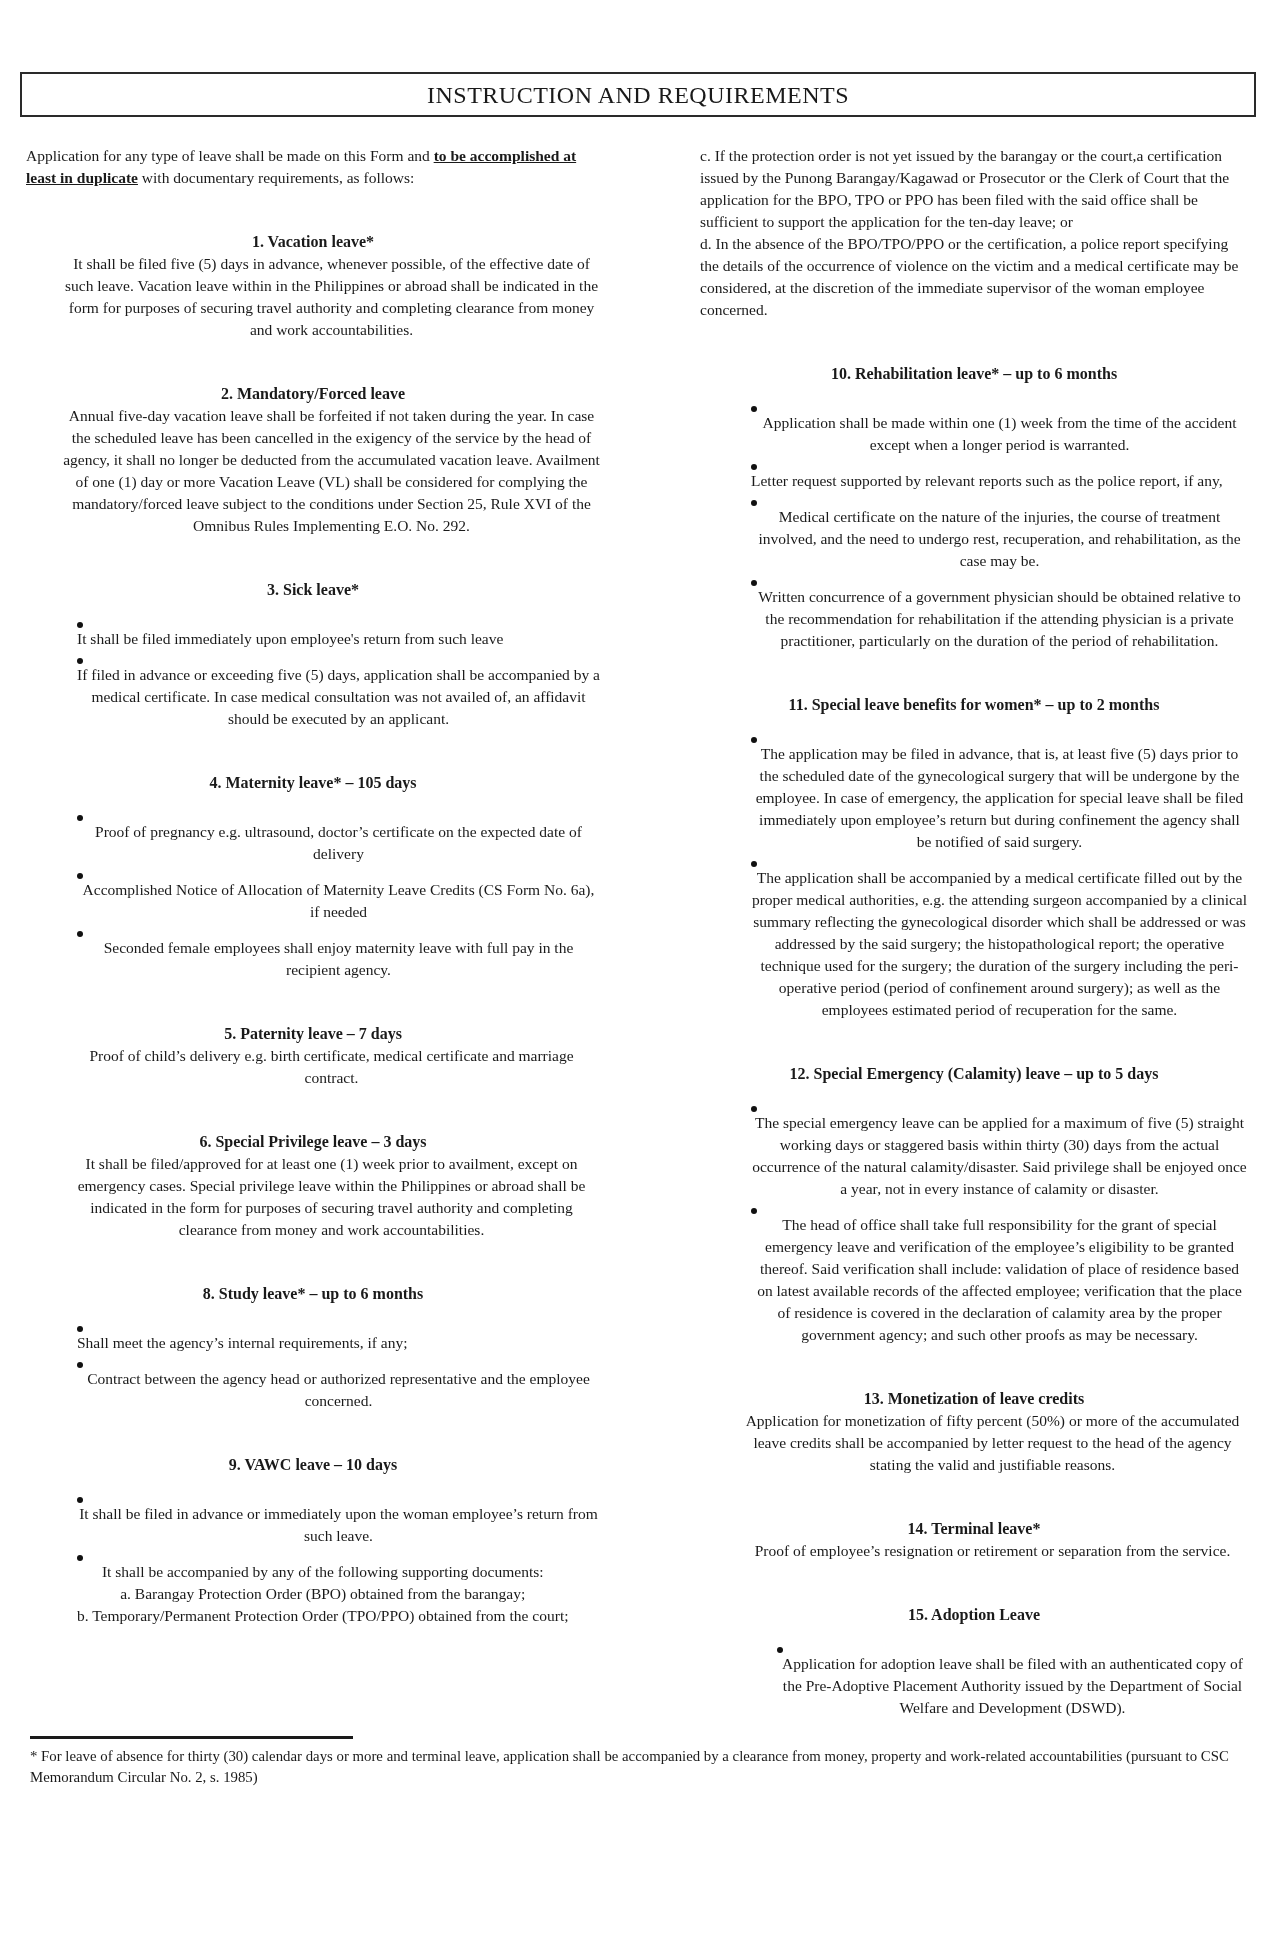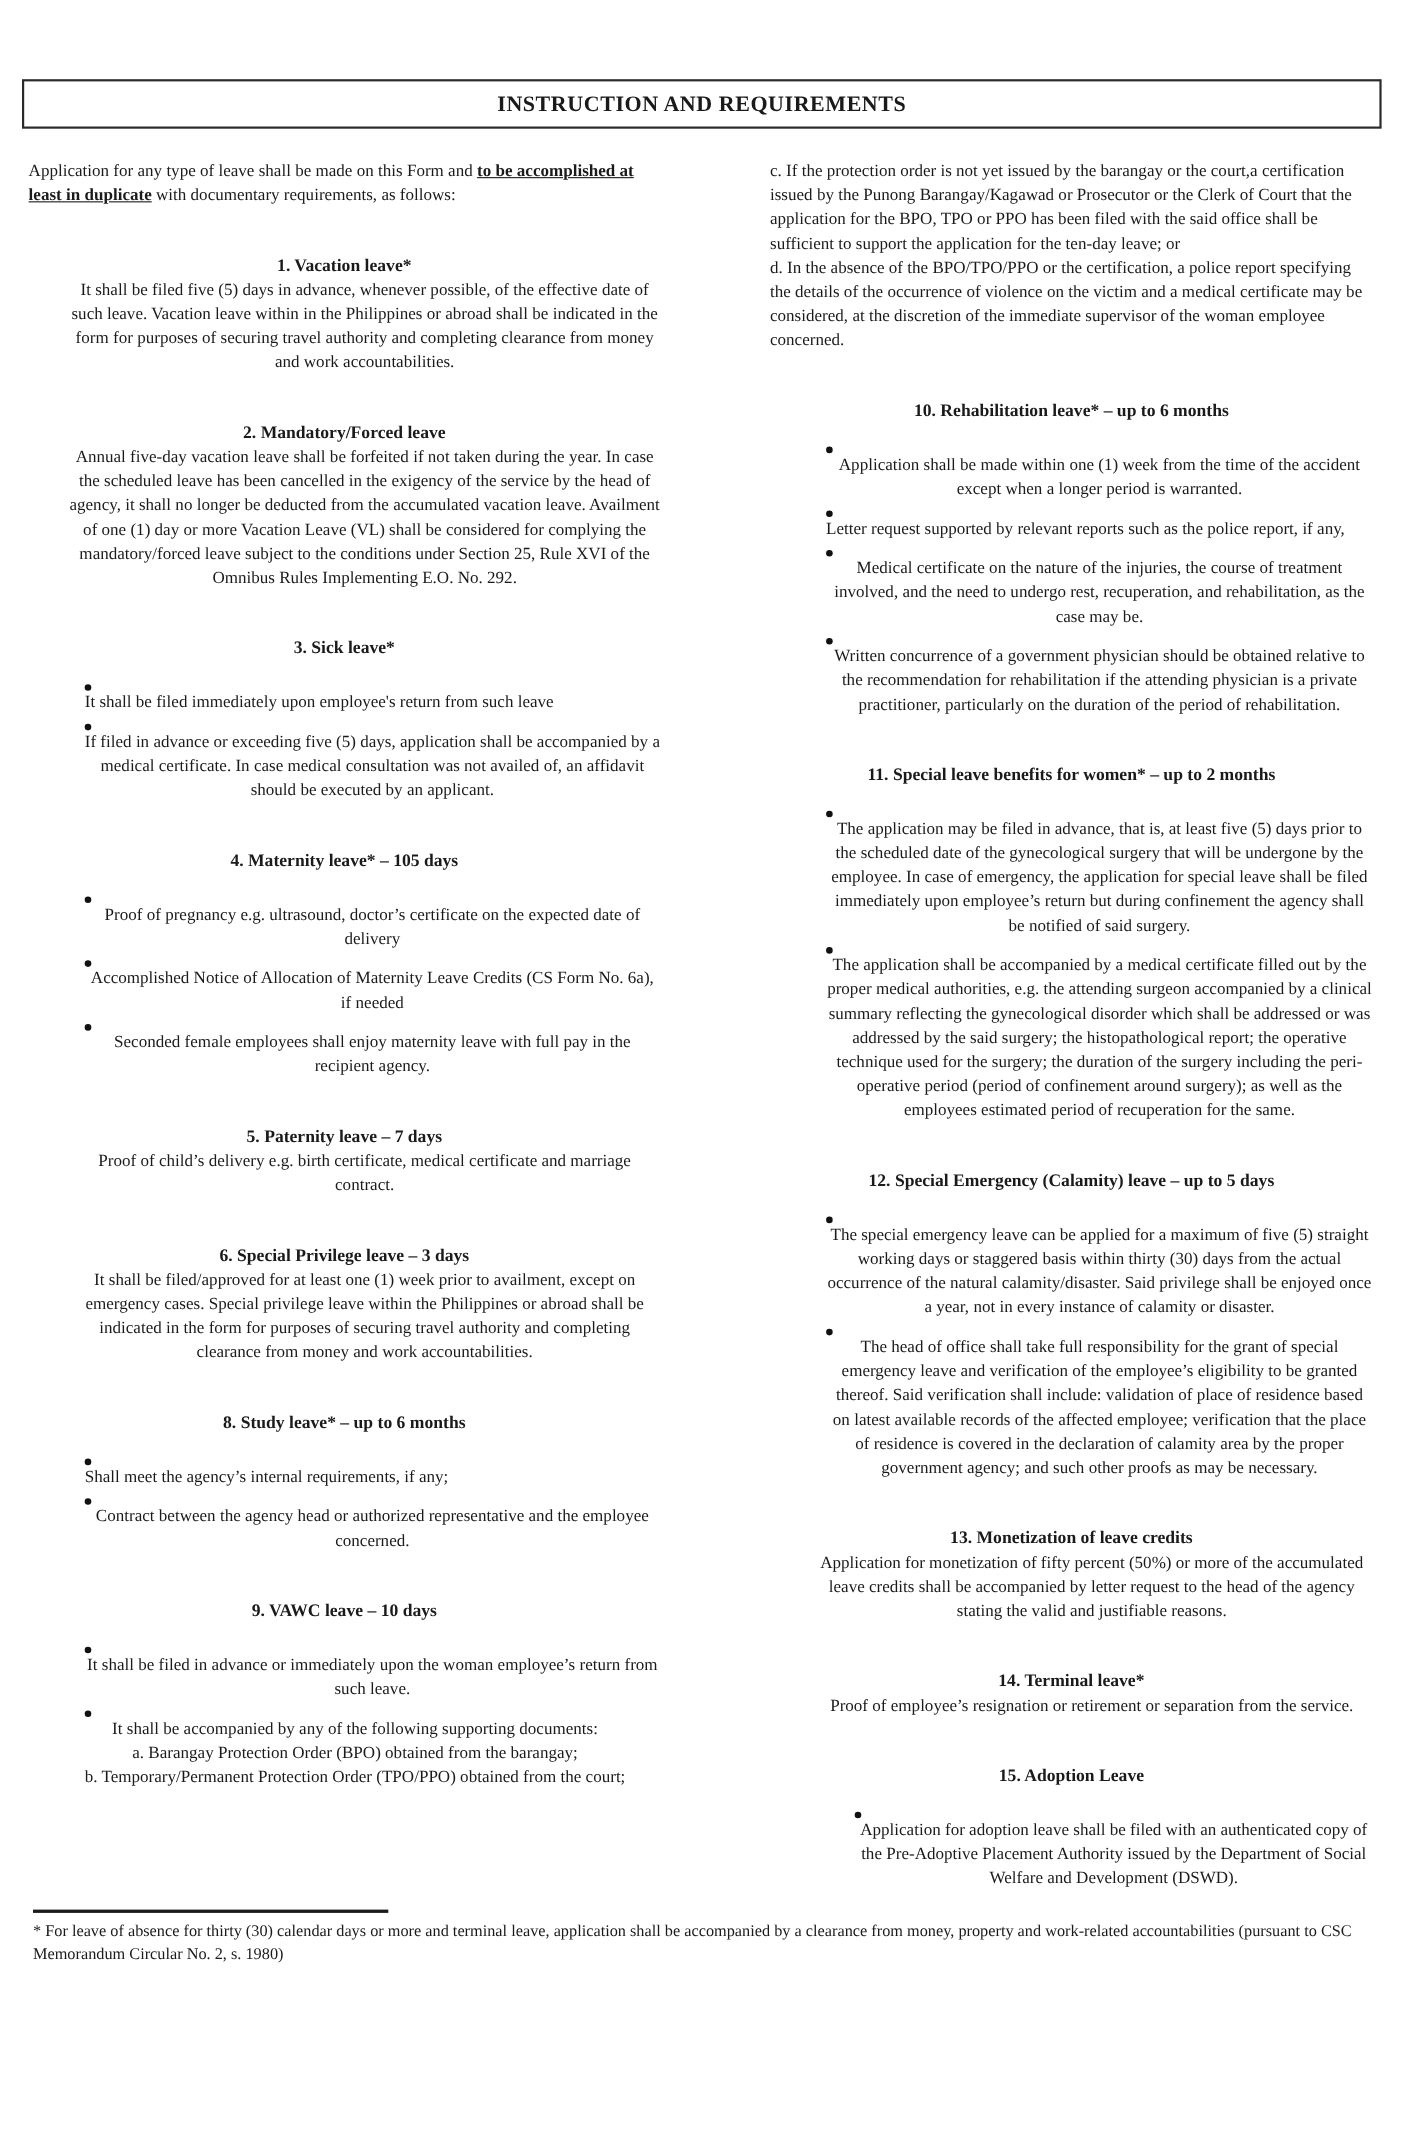--- a/index.html
+++ b/index.html
@@ -18,22 +18,22 @@
     margin:72px 20px 0 20px;
     height:45px;
     border:2px solid #2a2a2a;
     box-sizing:border-box;
     display:flex;
     align-items:center;
     justify-content:center;
   }
   .title-box h1{
     margin:0;
-    font-size:20px;
-    font-weight:bold;
+    font-size:24px;
+    font-weight:normal;
     letter-spacing:0.5px;
     font-family:"Liberation Serif","DejaVu Serif",serif;
   }
   .columns{
     display:flex;
     padding:28px 28px 0 26px;
     box-sizing:border-box;
   }
   .col-left{width:574px;flex:0 0 574px;margin-right:100px;}
   .col-right{flex:1;min-width:0;}
@@ -247,16 +247,16 @@
                 <span class="bullet-text">Application for adoption leave shall be filed with an authenticated copy of the Pre-Adoptive Placement Authority issued by the Department of Social Welfare and Development (DSWD).</span>
               </li>
             </ul>
           </section>
         </div>
     </div>
   </div>
 
   <div class="footnote">
     <div class="footnote-rule"></div>
-    <p>* For leave of absence for thirty (30) calendar days or more and terminal leave, application shall be accompanied by a clearance from money, property and work-related accountabilities (pursuant to CSC Memorandum Circular No. 2, s. 1980)</p>
+    <p>* For leave of absence for thirty (30) calendar days or more and terminal leave, application shall be accompanied by a clearance from money, property and work-related accountabilities (pursuant to CSC Memorandum Circular No. 2, s. 1985)</p>
   </div>
 
 </div>
 
 </body></html>

